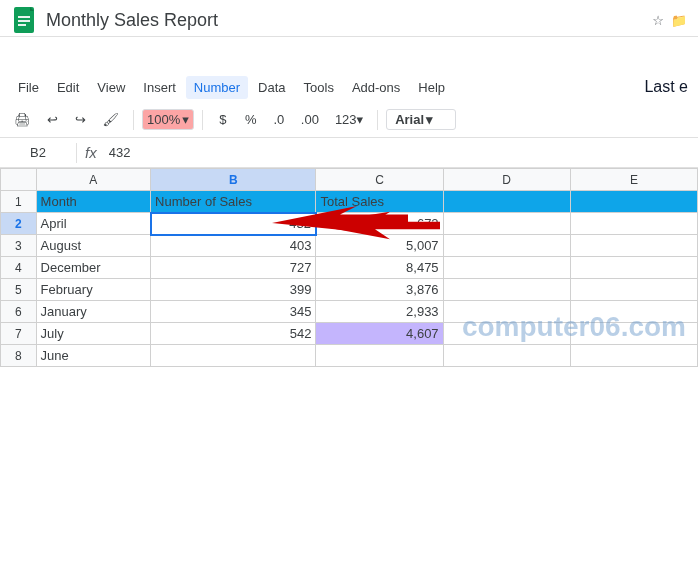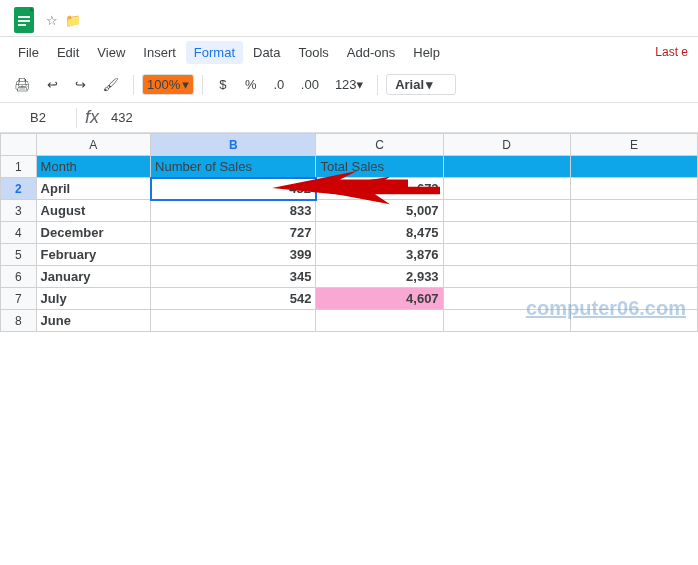--- a/index.html
+++ b/index.html
@@ -39,20 +39,21 @@
       color: #5f6368;
     }
 
     
     .menu-bar {
       display: flex;
       align-items: center;
       padding: 0 10px;
       height: 30px;
       gap: 2px;
+      margin-top: 35px;
     }
     .menu-item {
       padding: 4px 8px;
       font-size: 13px;
       color: #3c4043;
       cursor: pointer;
       border-radius: 3px;
     }
     .menu-item.active { background: #e8f0fe; color: #1a73e8; }
 
@@ -81,21 +82,21 @@
       height: 20px;
       background: #e0e0e0;
       margin: 0 4px;
     }
     .zoom-select {
       border: 1px solid #dadce0;
       border-radius: 3px;
       padding: 2px 4px;
       font-size: 13px;
       color: #3c4043;
-      background: #f97316;
+      background: #fca5a5;
       cursor: pointer;
       display: flex;
       align-items: center;
       gap: 2px;
     }
     .font-select {
       border: 1px solid #dadce0;
       border-radius: 3px;
       padding: 2px 8px;
       font-size: 13px;
@@ -121,21 +122,21 @@
     .cell-ref {
       width: 60px;
       font-size: 13px;
       color: #3c4043;
       border: none;
       outline: none;
       text-align: center;
     }
     .fx-icon {
       color: #5f6368;
-      font-size: 18px;
+      font-size: 15px;
       font-style: italic;
     }
     .formula-sep {
       width: 1px;
       height: 20px;
       background: #e0e0e0;
     }
     .formula-input {
       flex: 1;
       border: none;
@@ -194,65 +195,63 @@
 
     
     td.cell {
       border: 1px solid #d0d0d0;
       height: 22px;
       padding: 0 4px;
       font-size: 13px;
       color: #3c4043;
       white-space: nowrap;
       overflow: hidden;
-      font-weight: bold;
     }
     td.cell.num { text-align: right; }
     td.cell.selected {
       border: 2px solid #1a73e8;
       background: #fff;
       outline: none;
     }
 
     
     td.cell.header-row {
       background: #0ea5e9;
       font-weight: normal;
       color: #3c4043;
     }
 
     
     .watermark {
       position: absolute;
-      bottom: 4px;
+      bottom: 16px;
       right: 0;
-      font-size: 20px;
+      font-size: 28px;
       font-weight: bold;
       color: rgba(100, 149, 200, 0.45);
       padding: 8px 12px;
       pointer-events: none;
       z-index: 10;
-      text-decoration: underline;
     }
 
     
     .arrow-overlay {
       position: absolute;
       top: 0;
       left: 0;
       width: 100%;
       height: 100%;
       pointer-events: none;
       z-index: 5;
     }
 
     
     .last-edit {
-      font-size: 12px;
-      color: #b91c1c;
+      font-size: 16px;
+      color: #0f172a;
       margin-left: auto;
     }
 
     
     .corner-header {
       background: #f8f9fa;
       border: 1px solid #d0d0d0;
       width: 28px;
     }
 
@@ -267,32 +266,33 @@
 
 <div class="title-bar">
 
   <svg class="title-bar-logo" viewBox="0 0 28 28">
     <rect width="20" height="26" x="4" y="1" rx="2" fill="#0f9d58"></rect>
     <rect width="12" height="2" x="8" y="10" fill="white" opacity="0.9"></rect>
     <rect width="12" height="2" x="8" y="14" fill="white" opacity="0.9"></rect>
     <rect width="8" height="2" x="8" y="18" fill="white" opacity="0.9"></rect>
     <path d="M20 1 L24 5 L20 5 Z" fill="#0a7c44"></path>
   </svg>
+  <span class="title-text">Monthly Sales Report</span>
   <div class="title-icons">
     <span>☆</span>
     <span>📁</span>
   </div>
 </div>
 
 <div class="menu-bar">
   <span class="menu-item">File</span>
   <span class="menu-item">Edit</span>
   <span class="menu-item">View</span>
   <span class="menu-item">Insert</span>
-  <span class="menu-item active">Format</span>
+  <span class="menu-item active">Number</span>
   <span class="menu-item">Data</span>
   <span class="menu-item">Tools</span>
   <span class="menu-item">Add-ons</span>
   <span class="menu-item">Help</span>
   <span class="last-edit">Last e</span>
 </div>
 
 <div class="toolbar">
   <div class="toolbar-btn">🖨</div>
   <div class="toolbar-btn">↩</div>
@@ -362,21 +362,21 @@
         <td class="cell">April</td>
         <td class="cell num selected">432</td>
         <td class="cell num">672</td>
         <td class="cell"></td>
         <td class="cell"></td>
       </tr>
 
       <tr>
         <td class="row-header">3</td>
         <td class="cell">August</td>
-        <td class="cell num">833</td>
+        <td class="cell num">403</td>
         <td class="cell num">5,007</td>
         <td class="cell"></td>
         <td class="cell"></td>
       </tr>
 
       <tr>
         <td class="row-header">4</td>
         <td class="cell">December</td>
         <td class="cell num">727</td>
         <td class="cell num">8,475</td>
@@ -399,21 +399,21 @@
         <td class="cell num">345</td>
         <td class="cell num">2,933</td>
         <td class="cell"></td>
         <td class="cell"></td>
       </tr>
 
       <tr>
         <td class="row-header">7</td>
         <td class="cell">July</td>
         <td class="cell num">542</td>
-        <td class="cell num" style="background:#f9a8d4">4,607</td>
+        <td class="cell num" style="background:#c4b5fd">4,607</td>
         <td class="cell"></td>
         <td class="cell"></td>
       </tr>
 
       <tr>
         <td class="row-header">8</td>
         <td class="cell">June</td>
         <td class="cell"></td>
         <td class="cell"></td>
         <td class="cell"></td>

